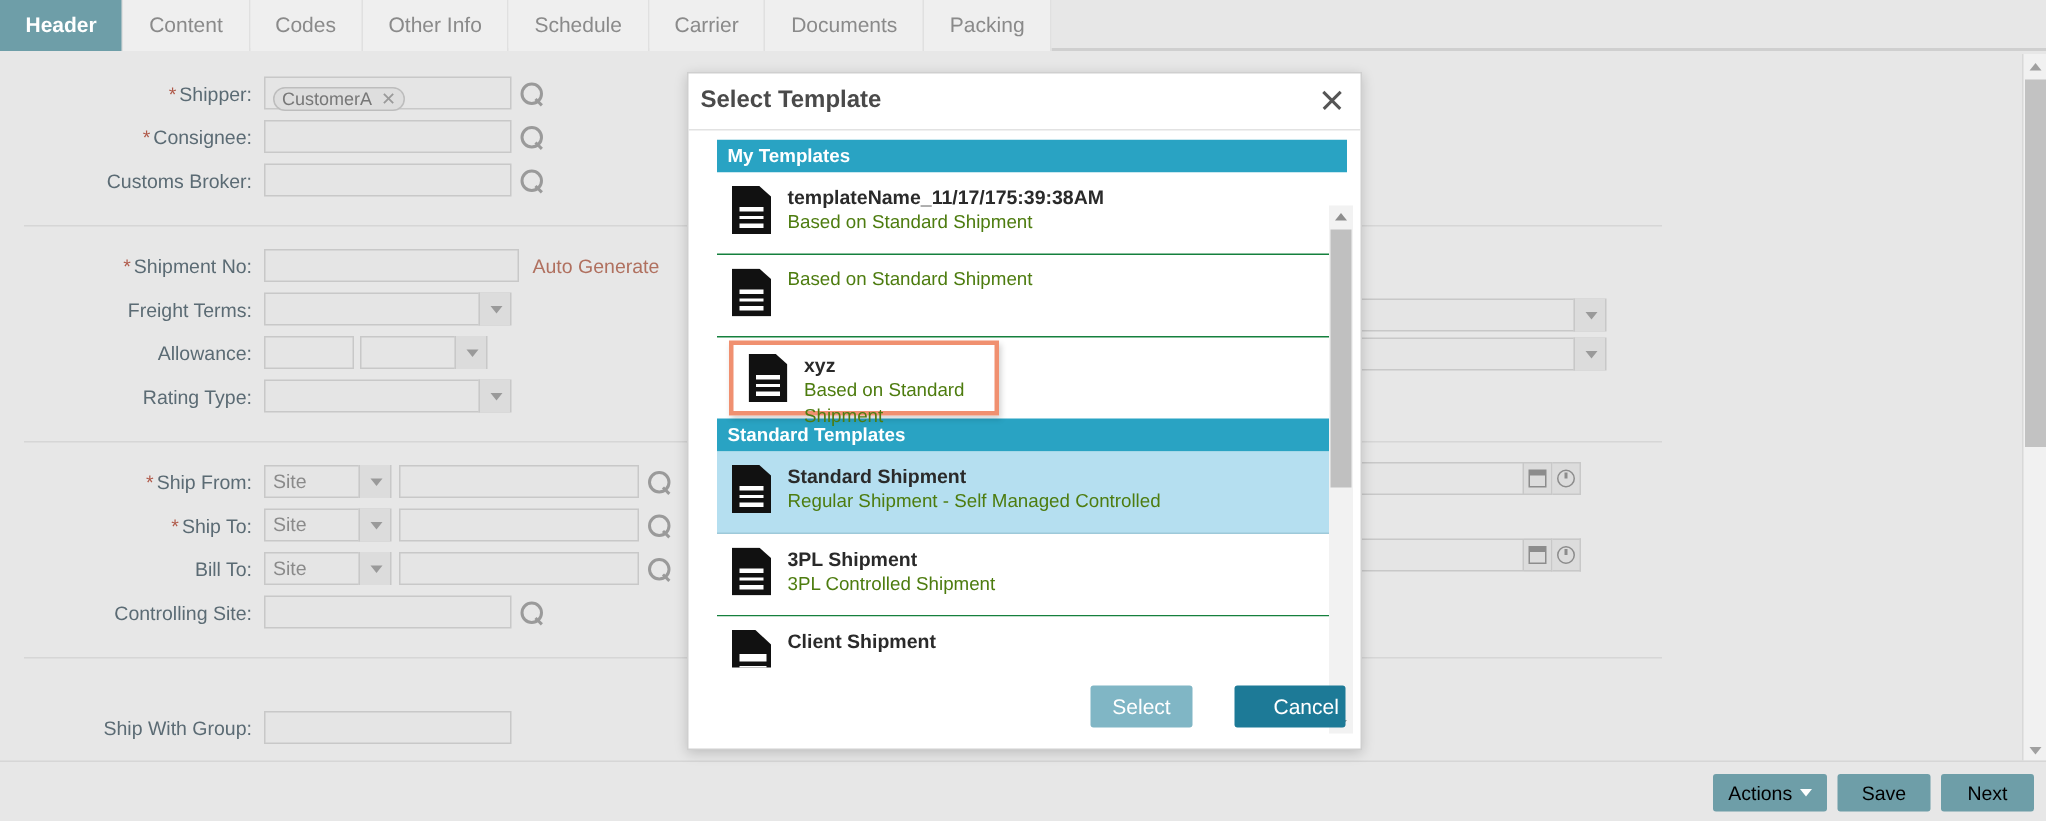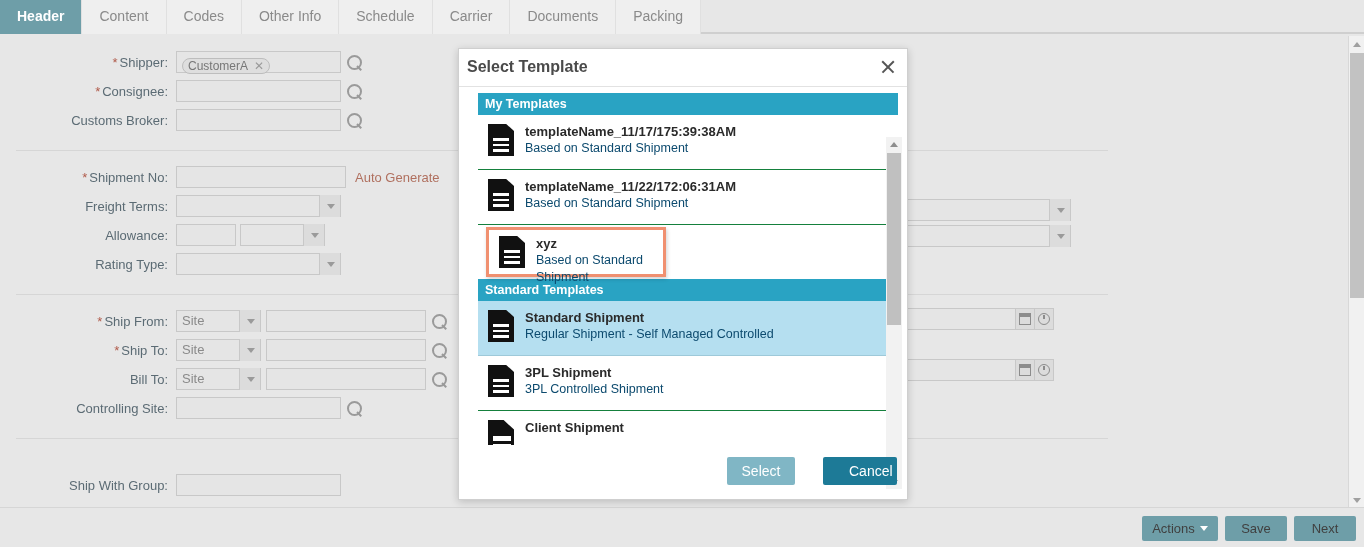--- a/index.html
+++ b/index.html
@@ -151,21 +151,21 @@
     background: #c2c2c2; cursor: pointer;
   }
 
   
   .footer {
     position: absolute; left: 0; bottom: 0; width: 1364px; height: 40px;
     background: #e7e7e7; border-top: 1px solid #d6d6d6;
   }
   .btn {
     position: absolute; top: 8px; height: 25px; line-height: 24px;
-    background: #6e9ea8; color: #404040; border: none; font-size: 13px;
+    background: #6e9ea8; color: #000000; border: none; font-size: 13px;
     text-align: center; cursor: pointer; border-radius: 2px;
     font-family: "Liberation Sans", sans-serif;
   }
   .btn-actions { right: 146px; width: 76px; }
   .btn-actions .dcaret {
     display: inline-block; margin-left: 5px; width: 0; height: 0;
     border-left: 4px solid transparent; border-right: 4px solid transparent;
     border-top: 5px solid #fff; vertical-align: 2px;
   }
   .btn-save { right: 77px; width: 62px; }
@@ -222,21 +222,21 @@
   .doc-ic .ln {
     position: absolute; left: 5px; width: 16px; height: 2.6px; background: #fff;
   }
   .doc-ic .l1 { top: 14px; } .doc-ic .l2 { top: 19.5px; } .doc-ic .l3 { top: 25px; }
   .doc-ic.alt { clip-path: polygon(0 0, 60% 0, 100% 30%, 100% 100%, 0 100%); }
   .doc-ic.alt .l1 { top: 16px; height: 5px; width: 18px; }
   .doc-ic.alt .l2 { top: 24px; height: 3px; width: 18px; display:block; }
   .tpl-item.boxed .doc-ic { top: 6px; }
   .tpl-txt { margin-left: 37px; }
   .tpl-name { font-size: 13px; font-weight: bold; color: #2a2a2a; line-height: 17px; }
-  .tpl-desc { font-size: 12.5px; color: #0c4a6e; line-height: 17px; }
+  .tpl-desc { font-size: 12.5px; color: #4d7c0f; line-height: 17px; }
 
   .modal-scroll {
     position: absolute; right: 5px; top: 88px; width: 16px; height: 352px;
     background: #f2f2f2;
   }
   .ms-up, .ms-dn { position: absolute; left: 0; width: 16px; height: 14px; cursor: pointer; }
   .ms-up { top: 0; } .ms-dn { bottom: 0; }
   .ms-up:after {
     content:""; position:absolute; left:4px; top:5px;
     border-left:4px solid transparent; border-right:4px solid transparent;
@@ -433,21 +433,20 @@
           </div>
         </div>
 
         <div class="tpl-item">
           <div class="doc-ic">
               <i class="ln l1"></i>
               <i class="ln l2"></i>
               <i class="ln l3"></i>
             </div>
           <div class="tpl-txt">
-            <div class="tpl-name">templateName_11/22/172:06:31AM</div>
             <div class="tpl-desc">Based on Standard Shipment</div>
           </div>
         </div>
 
         <div class="tpl-item boxed">
           <div class="doc-ic">
               <i class="ln l1"></i>
               <i class="ln l2"></i>
               <i class="ln l3"></i>
             </div>

